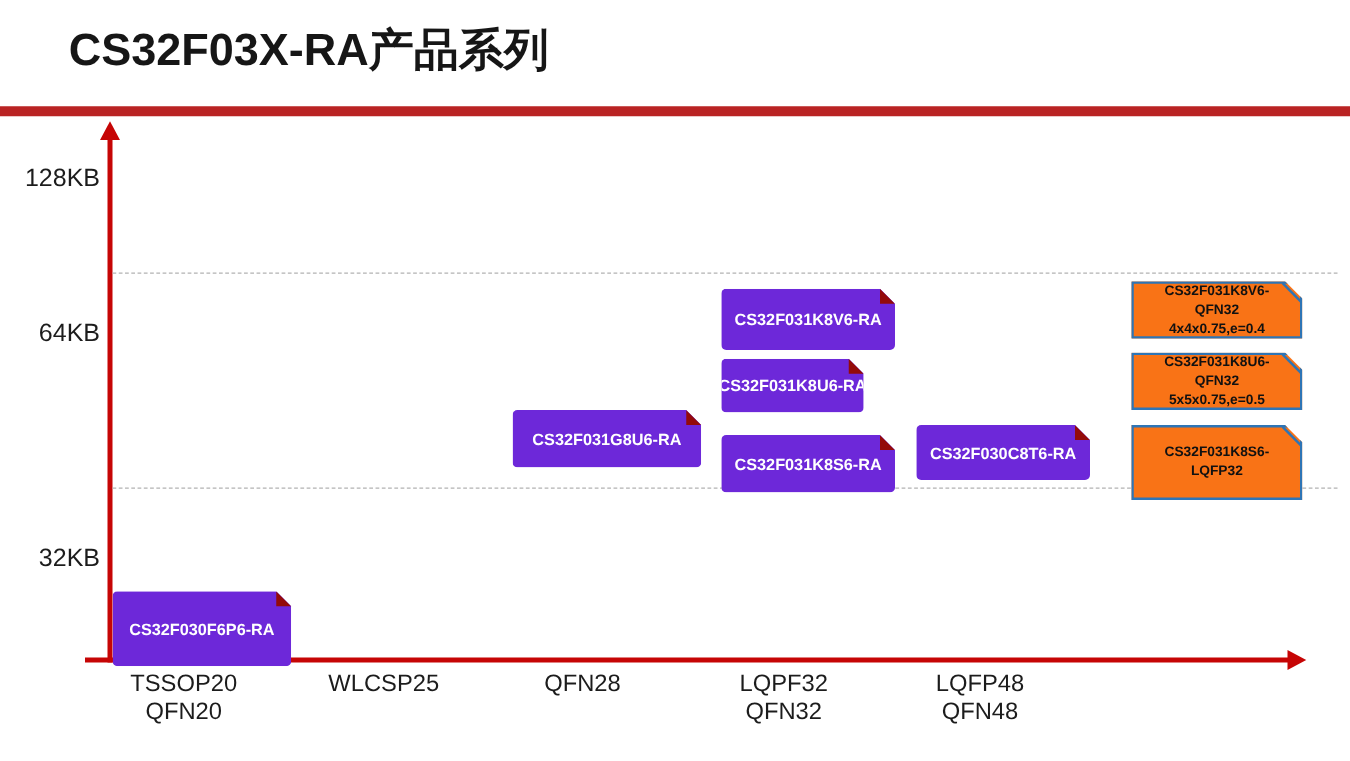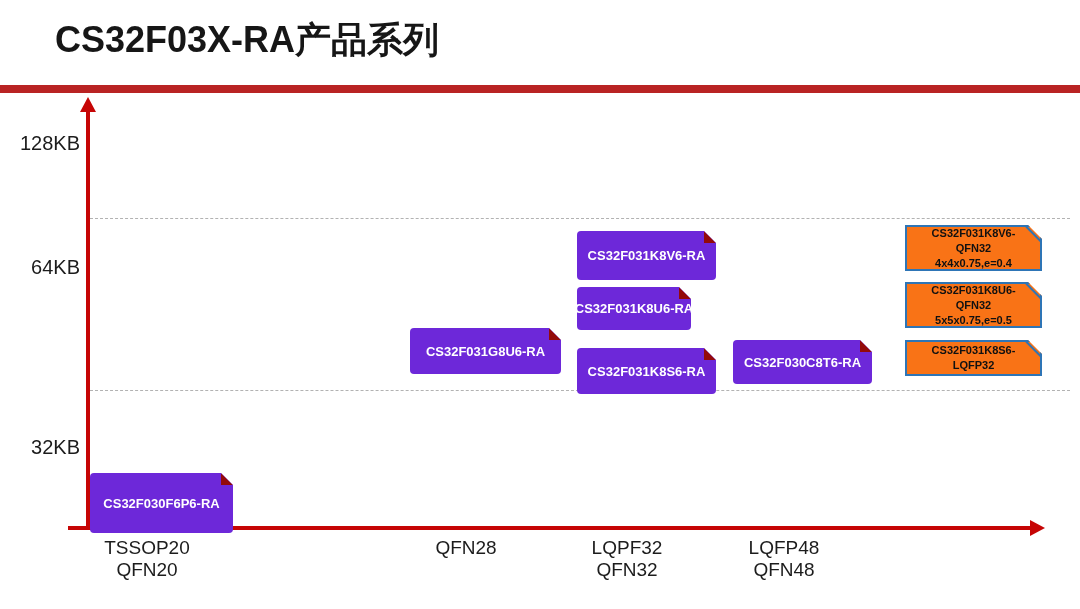--- a/index.html
+++ b/index.html
@@ -61,20 +61,23 @@
   <div class="gridline grid-lower"></div>
 
   <div class="y-tick" style="top:132px;">128KB</div>
   <div class="y-tick" style="top:256px;">64KB</div>
   <div class="y-tick" style="top:436px;">32KB</div>
 
   <div class="x-tick" style="left:62px;">
     <div>TSSOP20</div>
     <div>QFN20</div>
   </div>
+  <div class="x-tick" style="left:222px;">
+    <div>WLCSP25</div>
+  </div>
   <div class="x-tick" style="left:381px;">
     <div>QFN28</div>
   </div>
   <div class="x-tick" style="left:542px;">
     <div>LQPF32</div>
     <div>QFN32</div>
   </div>
   <div class="x-tick" style="left:699px;">
     <div>LQFP48</div>
     <div>QFN48</div>
@@ -90,18 +93,18 @@
   <div class="cbox" style="top:225px;height:46px;">
     <div>CS32F031K8V6-</div>
     <div>QFN32</div>
     <div>4x4x0.75,e=0.4</div>
   </div>
   <div class="cbox" style="top:282px;height:46px;">
     <div>CS32F031K8U6-</div>
     <div>QFN32</div>
     <div>5x5x0.75,e=0.5</div>
   </div>
-  <div class="cbox" style="top:340px;height:36px;">
+  <div class="cbox" style="top:340px;height:60px;">
     <div>CS32F031K8S6-</div>
     <div>LQFP32</div>
   </div>
 
 </div>
 
 </body></html>

